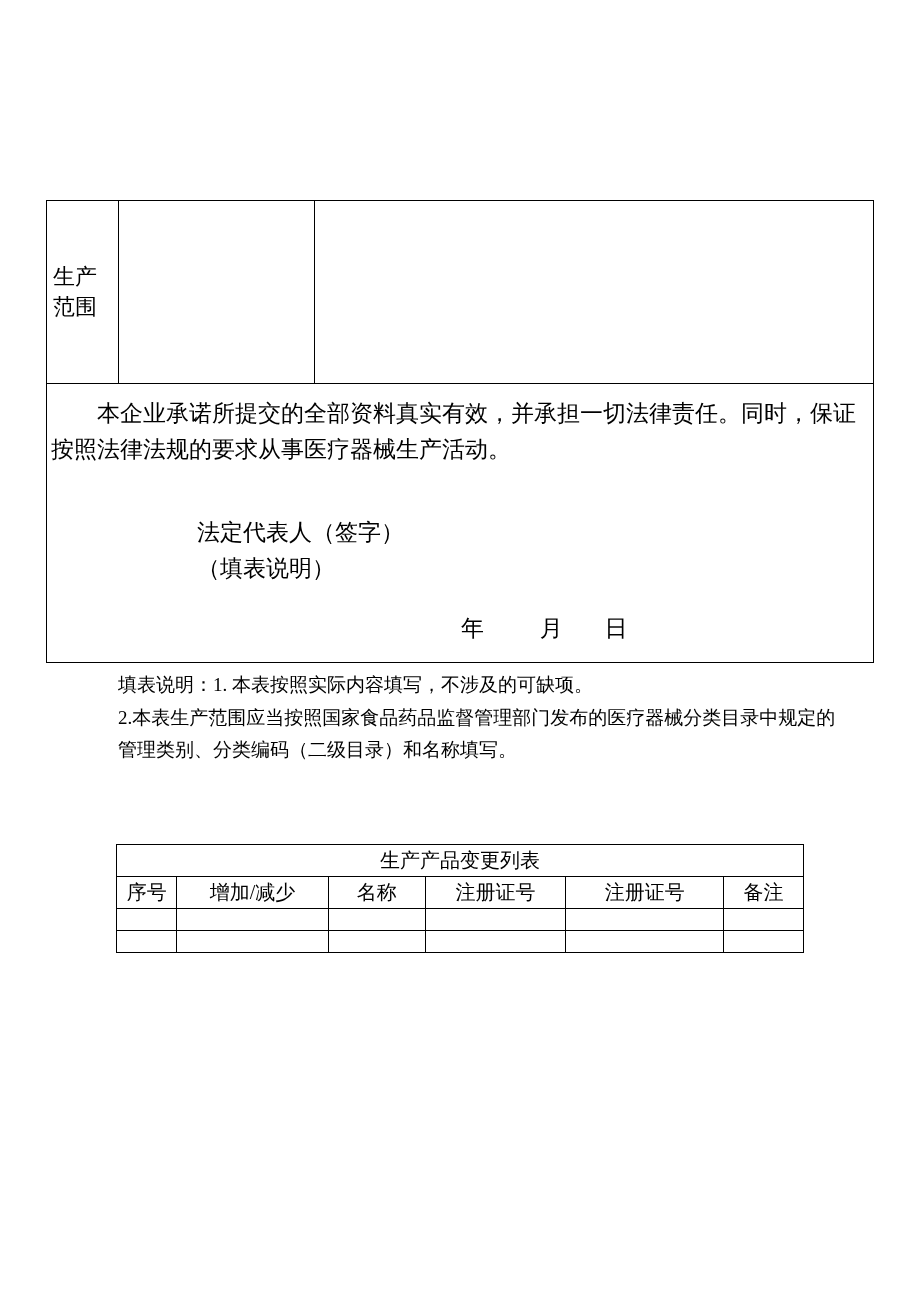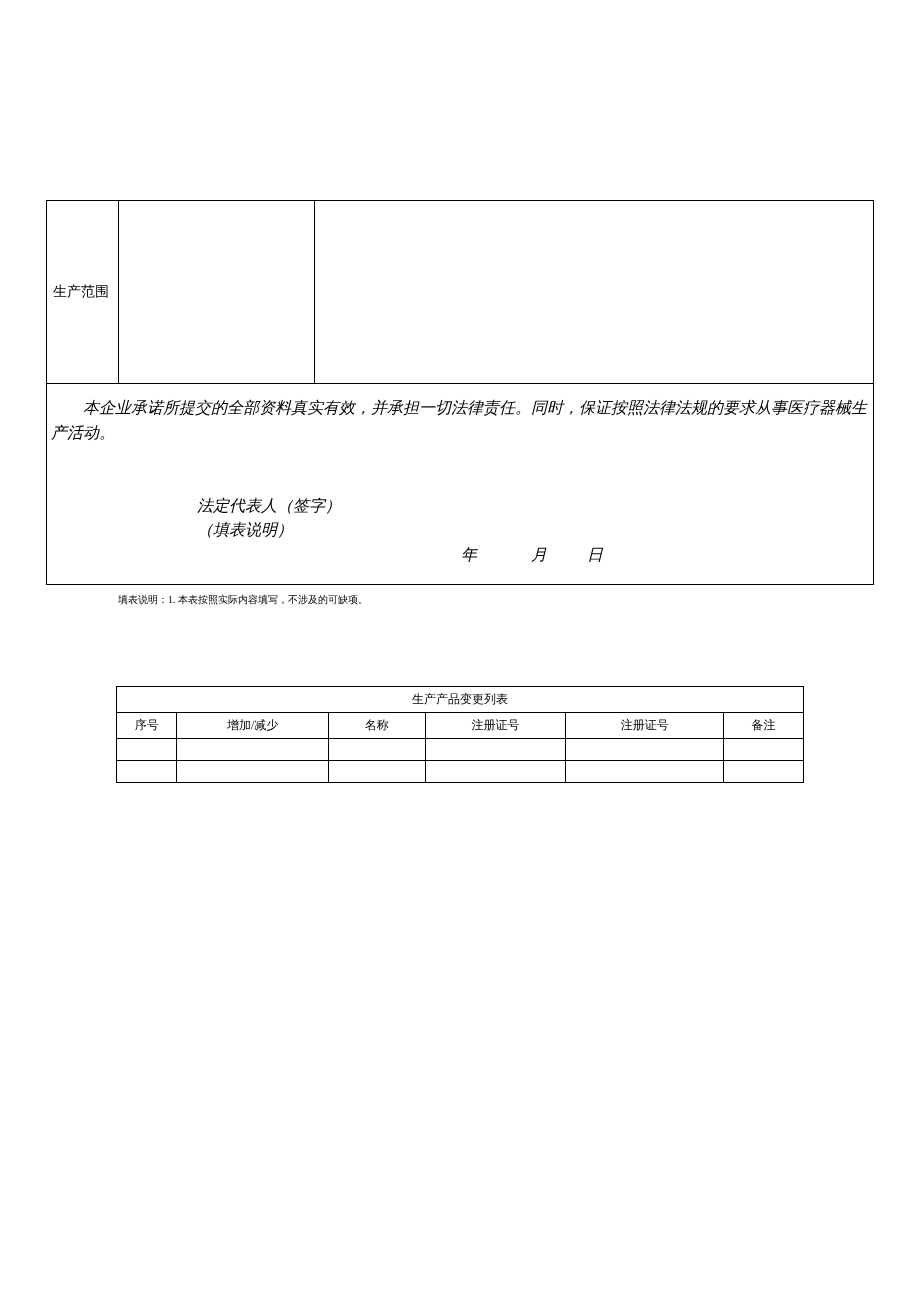--- a/index.html
+++ b/index.html
@@ -18,82 +18,82 @@
     }
     .main-table {
       width: 100%;
       border-collapse: collapse;
       border: 1px solid #000;
     }
     .main-table td {
       border: 1px solid #000;
       vertical-align: middle;
       padding: 4px 6px;
-      font-size: 14px;
+      font-size: 22px;
     }
     .row-label {
       width: 72px;
       height: 183px;
       text-align: left;
       letter-spacing: 0px;
     }
     .row-col2 {
       width: 196px;
     }
     .row-col3 {
       width: auto;
     }
     .declaration-row td {
       padding: 12px 0 10px 0;
-      font-size: 16px;
+      font-size: 23px;
       line-height: 1.55;
-      font-style: italic;
     }
     .declaration-text {
       text-indent: 2em;
       padding: 0 4px;
     }
     .sign-line {
       margin-top: 48px;
       display: flex;
       justify-content: space-between;
       padding: 0 110px 0 150px;
       flex-direction: column;
     }
     .date-line {
+      margin-top: 24px;
       padding-left: 414px;
       padding-bottom: 6px;
       letter-spacing: 0;
     }
     .date-part {
       display: inline-block;
     }
     .date-gap1 { margin-left: 50px; }
     .date-gap2 { margin-left: 36px; }
     .notes {
       margin-top: 6px;
       padding-left: 72px;
       padding-right: 26px;
-      font-size: 10px;
+      font-size: 19px;
       line-height: 1.7;
     }
     .sub-table-container {
       margin-top: 78px;
       padding-left: 70px;
       padding-right: 70px;
     }
     .sub-table {
       width: 100%;
       border-collapse: collapse;
       border: 1px solid #000;
     }
     .sub-table td {
       border: 1px solid #000;
       text-align: center;
-      font-size: 12px;
+      font-size: 20px;
       padding: 2px 4px;
       vertical-align: middle;
       margin-left: 32px;
     }
     .sub-header-row td {
       height: 26px;
     }
     .sub-title-row td {
       height: 26px;
     }
@@ -131,20 +131,21 @@
           <span class="date-part date-gap1">月</span>
           <span class="date-part date-gap2">日</span>
         </div>
       </td>
     </tr>
   </tbody>
     </table>
 
   <div class="notes">
     <div>填表说明：1. 本表按照实际内容填写，不涉及的可缺项。</div>
+    <div>2.本表生产范围应当按照国家食品药品监督管理部门发布的医疗器械分类目录中规定的管理类别、分类编码（二级目录）和名称填写。</div>
   </div>
 
   <div class="sub-table-container">
     <table class="sub-table">
       <tbody>
           <tr class="sub-title-row">
         <td colspan="6">生产产品变更列表</td>
       </tr>
       <tr class="sub-header-row">
         <td class="col-seq">序号</td>

